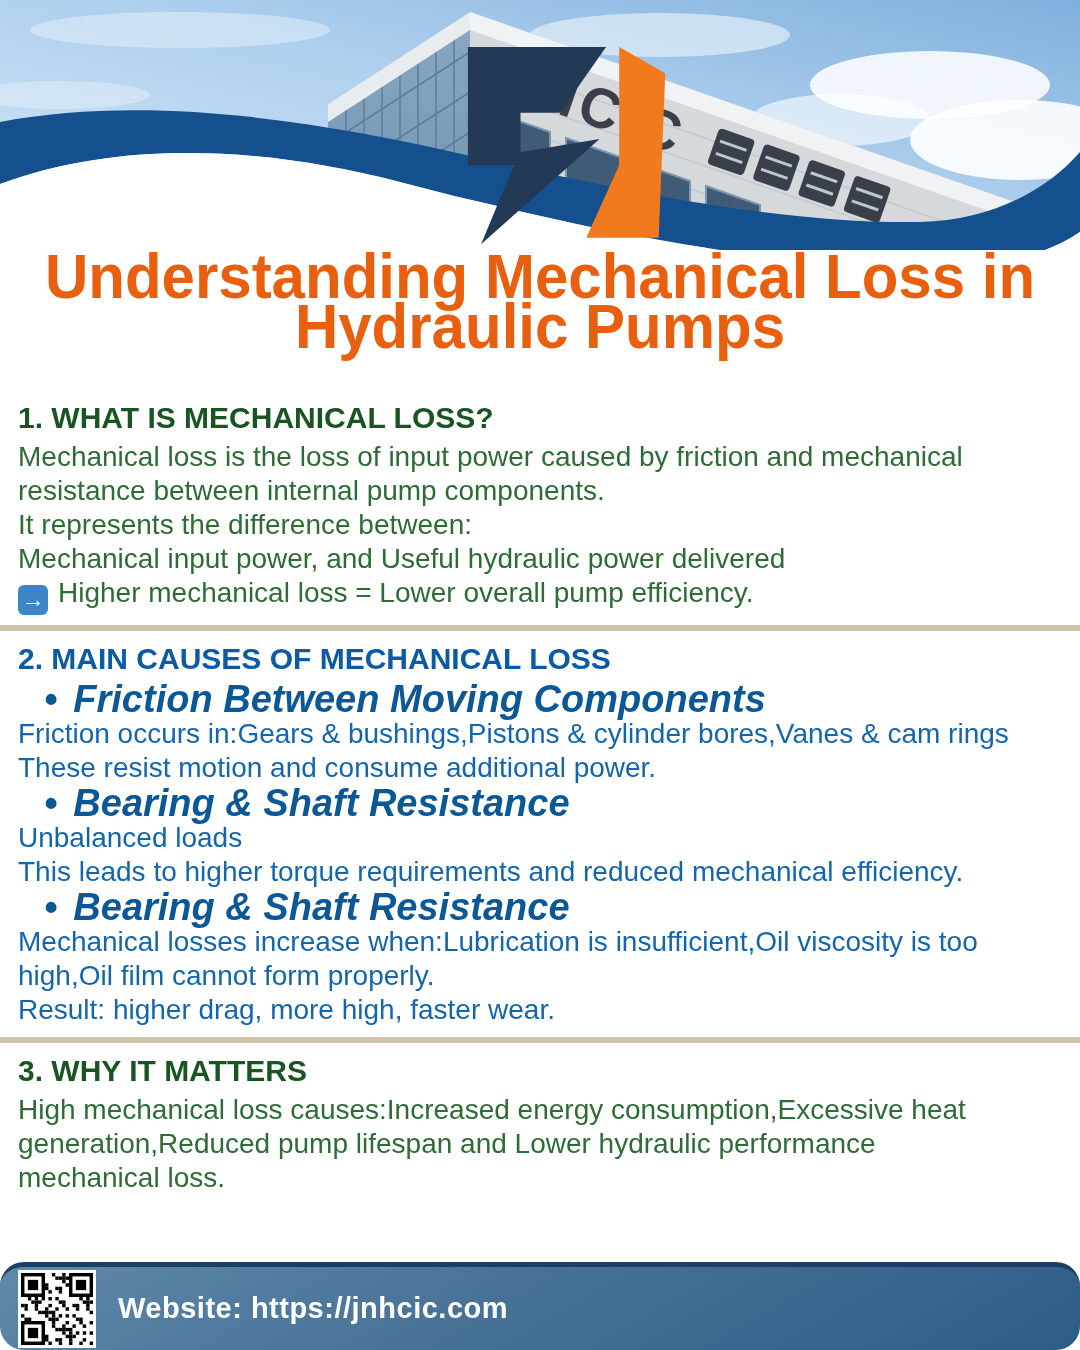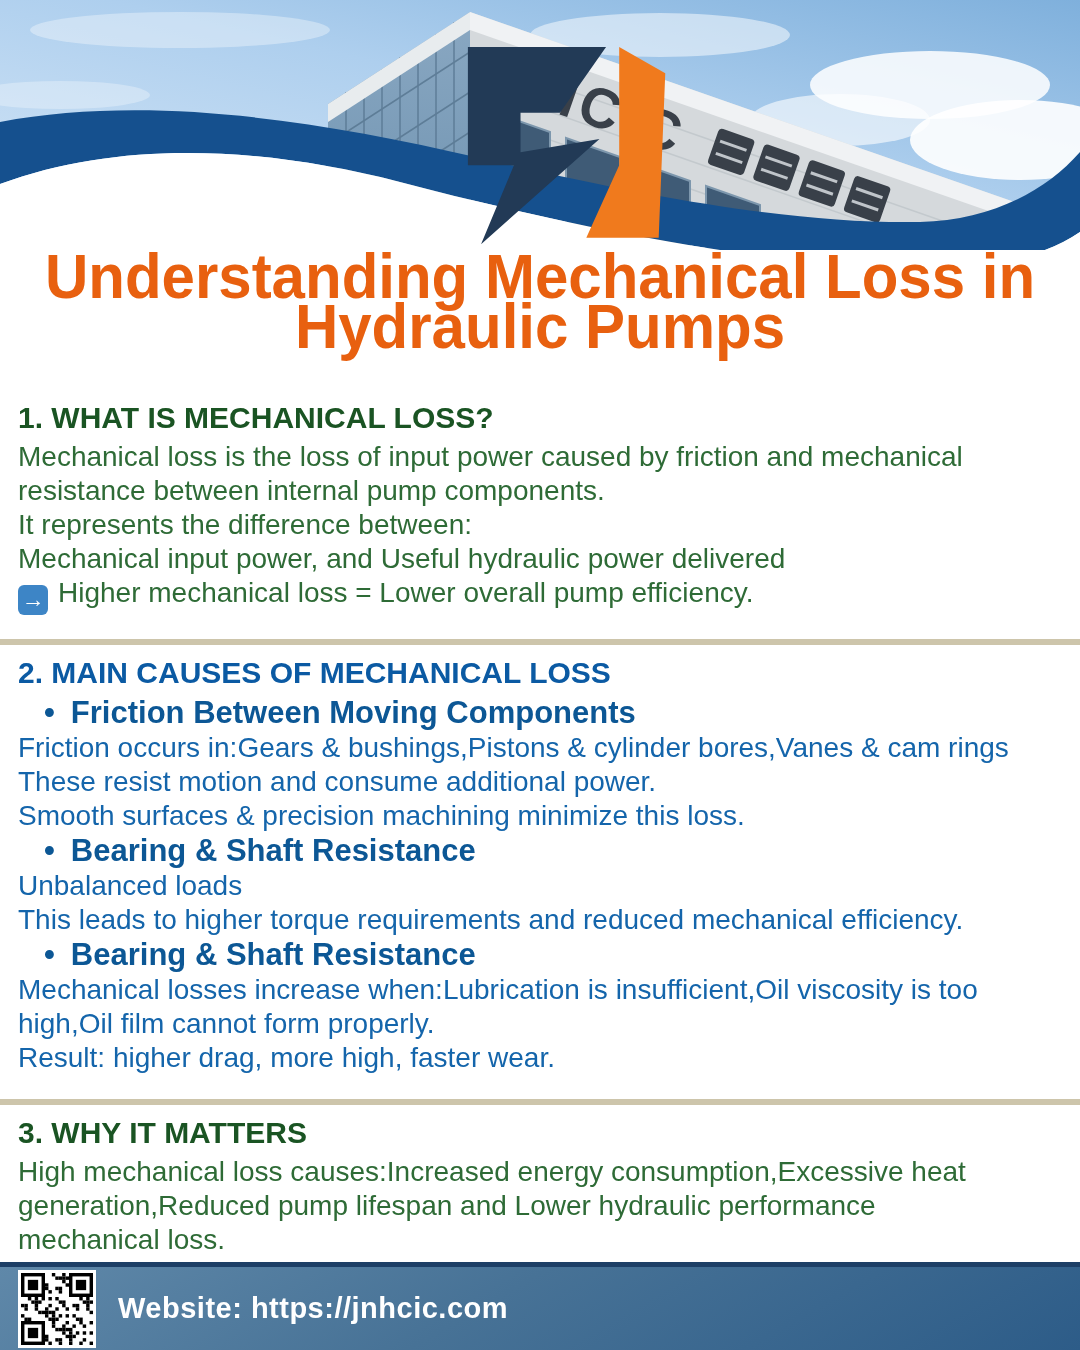--- a/index.html
+++ b/index.html
@@ -10,39 +10,39 @@
   
   .header{position:relative;height:250px;}
   .header svg{display:block;width:1080px;height:250px;}
   .logo{position:absolute;top:14px;left:20px;display:flex;align-items:center;gap:7px;}
   
   .title{margin-top:2px;text-align:center;font-weight:800;
          color:var(--orange,#e8600f);font-size:60px;line-height:50px;letter-spacing:0;}
   .title .t-line{display:block;transform:scaleY(1.04);}
   
   .sections{margin-top:8px;}
-  .section{padding:6px 18px 24px;}
+  .section{padding:6px 18px 10px;}
   .section + .section{border-top:6px solid var(--divider,#cdc5ab);margin-top:0;padding-top:8px;}
   .section h2{margin:2px 0 4px;font-size:30px;line-height:36px;font-weight:bold;}
   .section.green h2{color:var(--green-head,#1a5423);}
   .section.blue  h2{color:var(--blue-head,#0b5aa3);}
   .line{font-size:28px;line-height:34px;white-space:nowrap;}
   .section.green .line{color:var(--green-body,#2e6b36);}
   .section.blue  .line{color:var(--blue-body,#1465ab);}
-  .line.bullet{font-weight:bold;font-size:31px;line-height:36px;padding-left:26px;}
+  .line.bullet{font-weight:bold;font-size:38px;line-height:36px;padding-left:26px;font-style:italic;}
   .section.blue .line.bullet{color:var(--blue-bullet,#0c5795);}
   .bullet-dot{margin-right:16px;}
   .arrow-icon{display:inline-flex;width:30px;height:30px;border-radius:6px;
       background:var(--arrow-bg,#3d85c6);color:#fff;align-items:center;justify-content:center;
       font-size:23px;font-weight:bold;vertical-align:-5px;margin-right:10px;line-height:1;}
   
   .footer{position:absolute;left:0;right:0;bottom:0;height:83px;
       border-top:5px solid var(--footer-border,#1d3f66);
       background:linear-gradient(150deg,var(--footer-a,#5f88a9) 0%,#477296 45%,var(--footer-b,#2d5c88) 100%);
-      display:flex;align-items:center;gap:22px;padding-left:18px;}
+      display:flex;align-items:center;gap:22px;padding-left:18px;border-radius:24px;}
   .qr{width:72px;height:72px;background:#fff;padding:3px;flex:0 0 auto;}
   .footer-text{color:#ffffff;font-weight:bold;font-size:29px;letter-spacing:0.5px;}
 </style>
 </head>
 <body>
 
 <div class="header">
   <svg viewBox="0 0 1080 250" aria-hidden="true">
     <defs>
       <linearGradient id="sky" x1="0" y1="1" x2="1" y2="0">
@@ -155,21 +155,20 @@
         <div class="line"><span class="arrow-icon">→</span><span>Higher mechanical loss = Lower overall pump efficiency.</span></div>
       </div>
   </div>
 
   <div class="section blue">
     <h2>2. MAIN CAUSES OF MECHANICAL LOSS</h2>
     <div class="lines">
         <div class="line bullet"><span class="bullet-dot">•</span><span>Friction Between Moving Components</span></div>
         <div class="line">Friction occurs in:Gears &amp; bushings,Pistons &amp; cylinder bores,Vanes &amp; cam rings</div>
         <div class="line">These resist motion and consume additional power.</div>
-        <div class="line">Smooth surfaces &amp; precision machining minimize this loss.</div>
         <div class="line bullet"><span class="bullet-dot">•</span><span>Bearing &amp; Shaft Resistance</span></div>
         <div class="line">Unbalanced loads</div>
         <div class="line">This leads to higher torque requirements and reduced mechanical efficiency.</div>
         <div class="line bullet"><span class="bullet-dot">•</span><span>Bearing &amp; Shaft Resistance</span></div>
         <div class="line">Mechanical losses increase when:Lubrication is insufficient,Oil viscosity is too</div>
         <div class="line">high,Oil film cannot form properly.</div>
         <div class="line">Result: higher drag, more high, faster wear.</div>
       </div>
   </div>
 

